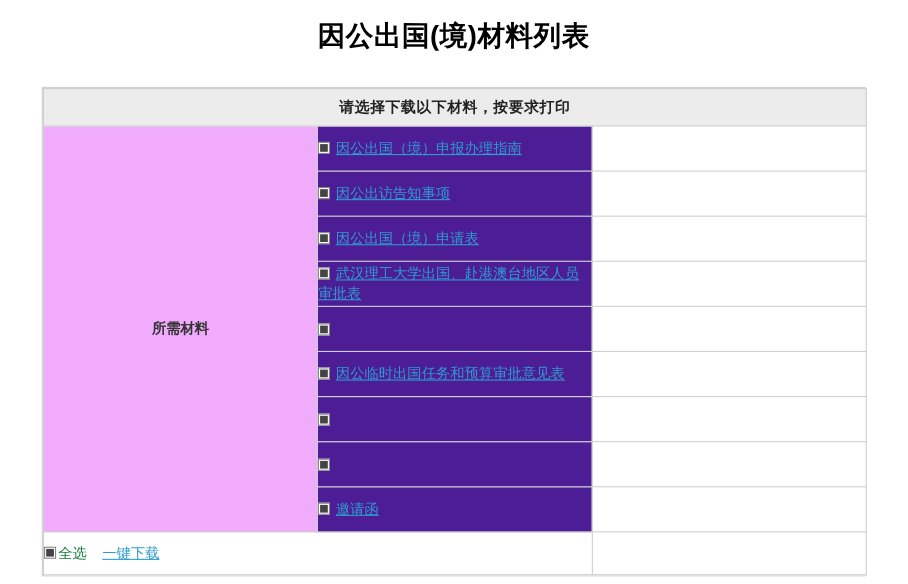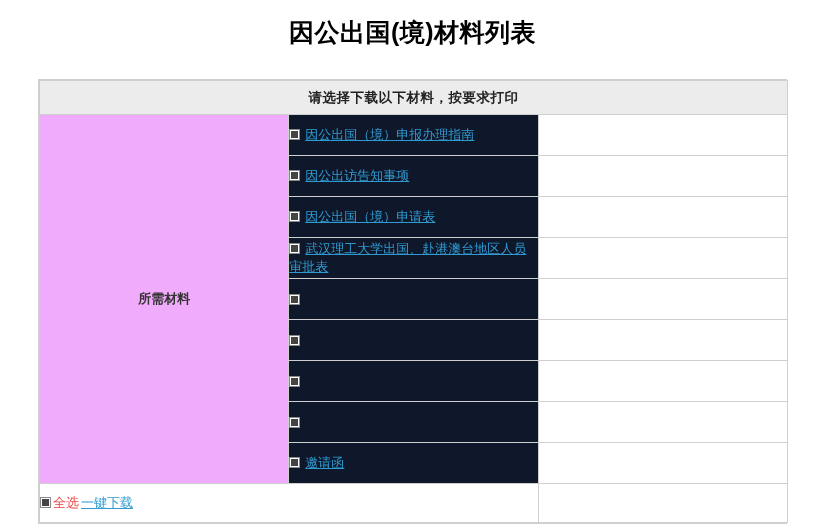--- a/index.html
+++ b/index.html
@@ -52,21 +52,21 @@
     width: 186px;
     text-align: center;
     font-size: 13px;
     font-weight: bold;
     color: #333333;
   }
   td.item-cell {
     height: 40px;
     padding-left: 10px;
     font-size: 13px;
-    background: #0f172a;
+    background: #4c1d95;
   }
   td.blank-cell {
     width: 190px;
     background: #ffffff;
   }
   .chk {
     display: inline-block;
     width: 11px;
     height: 11px;
     border: 1px solid #888888;
@@ -92,23 +92,23 @@
     cursor: pointer;
   }
   td.footer-cell {
     height: 38px;
     padding-left: 10px;
     font-size: 13px;
     background: #ffffff;
     color: #333333;
   }
   .select-all-label {
-    color: #ef4444;
-    font-size: 13px;
-    margin-right: 2px;
+    color: #15803d;
+    font-size: 13px;
+    margin-right: 14px;
   }
   .download-link {
     color: #2f9ad0;
     text-decoration: underline;
     font-size: 13px;
     cursor: pointer;
   }
   .chk-noGap { margin-right: 2px; }
 </style>
 </head>
@@ -154,21 +154,21 @@
 
       <tr>
         <td class="item-cell">
           <span class="chk"></span>
         </td>
         <td class="blank-cell"></td>
       </tr>
 
       <tr>
         <td class="item-cell">
-          <span class="chk"></span>
+          <span class="chk"></span><span class="item-link">因公临时出国任务和预算审批意见表</span>
         </td>
         <td class="blank-cell"></td>
       </tr>
 
       <tr>
         <td class="item-cell">
           <span class="chk"></span>
         </td>
         <td class="blank-cell"></td>
       </tr>

